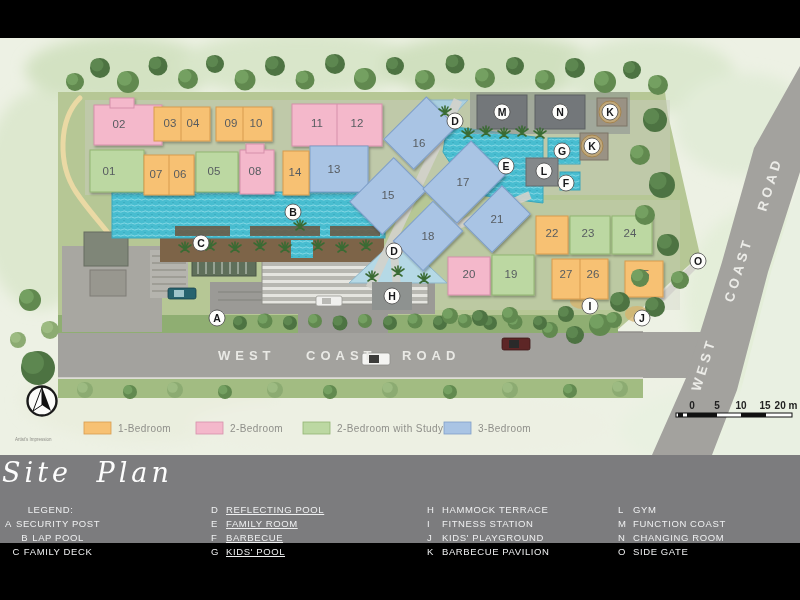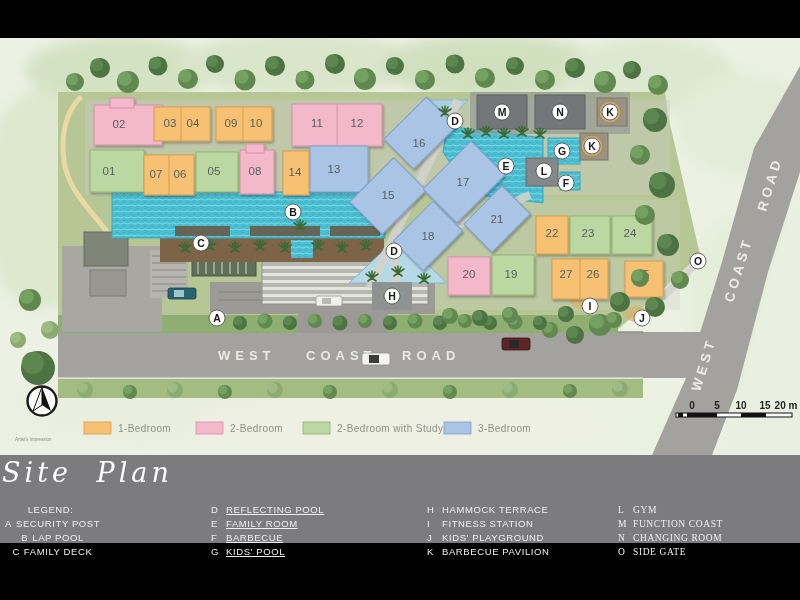--- a/index.html
+++ b/index.html
@@ -8,21 +8,21 @@
   .bar{position:absolute;left:0;width:800px;background:#000;}
   .bar.top{top:0;height:38px;}
   .bar.bottom{top:563px;height:37px;}
   .map{position:absolute;left:0;top:38px;width:800px;height:417px;background:#edf1e4;}
   .panel{position:absolute;left:0;top:455px;width:800px;height:88px;background:#7c7c7e;}
   .panel .title{position:absolute;left:2px;top:2px;color:#fdfdfd;
       font-family:"DejaVu Serif",serif;font-style:italic;font-size:27px;
       letter-spacing:4px;word-spacing:12px;}
   .cols{position:absolute;top:48px;left:0;width:800px;color:#eff0f1;}
   .col{position:absolute;top:0;font-size:9.5px;letter-spacing:.6px;line-height:14px;white-space:nowrap;}
-  .col.c1{left:1px;text-align:center;}  .col.c2{left:211px;text-decoration:underline;} .col.c3{left:400px;margin-left:27px;} .col.c4{left:618px;font-family:Liberation Serif, serif;}
+  .col.c1{left:1px;text-align:center;}  .col.c2{left:211px;text-decoration:underline;} .col.c3{left:400px;margin-left:27px;} .col.c4{left:618px;}
   .lkey{display:inline-block;width:15px;}
   
   .bnum{font:500 11.5px "Liberation Sans",sans-serif;fill:#575c60;}
   .mletter{font:700 10.5px "Liberation Sans",sans-serif;fill:#17181a;}
   .roadtxt{font:600 13px "Liberation Sans",sans-serif;fill:#e9e9e5;letter-spacing:5px;}
   .roadtxt2{font:600 13.5px "Liberation Sans",sans-serif;fill:#ecece8;letter-spacing:4px;}
   .ticktxt{font:700 10px "Liberation Sans",sans-serif;fill:#222;}
   .notetxt{font:400 4.5px "Liberation Sans",sans-serif;fill:#8b8b85;}
   .unittxt{font:400 10px "Liberation Sans",sans-serif;fill:#8f8f8a;letter-spacing:.4px;}
   .b1{stroke:#d89b4f;stroke-width:1;}

